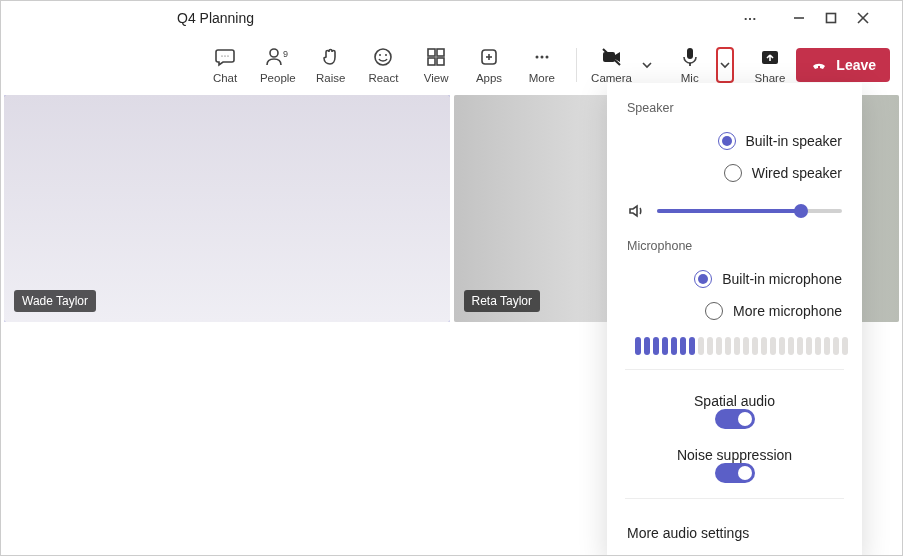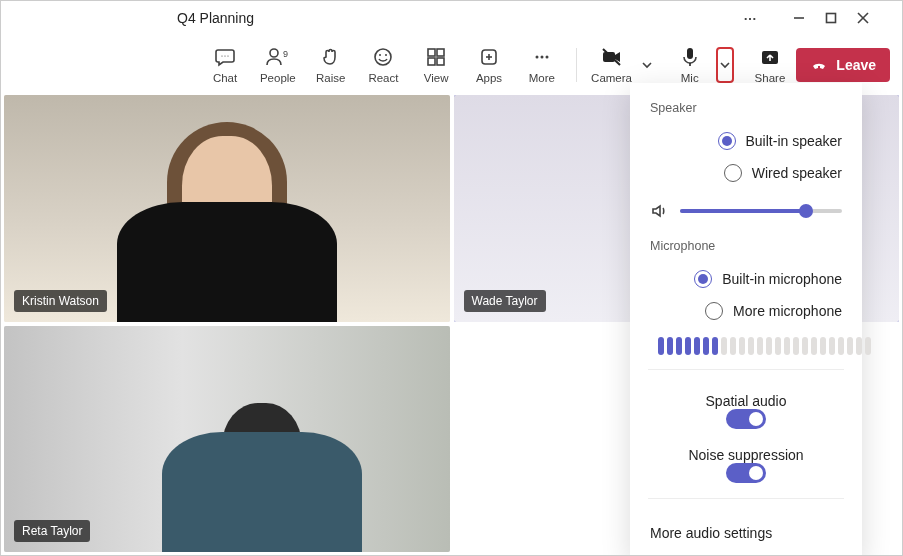--- a/index.html
+++ b/index.html
@@ -35,21 +35,21 @@
   .kristin-hair { width:120px; height:120px; background:#6d5139; border-radius:50% 50% 30% 30%; left:50%; top:12%; transform:translateX(-50%);}
   .kristin-body { width:220px; height:140px; background:#111; left:50%; bottom:-20px; transform:translateX(-50%); border-radius:30% 30% 0 0;}
   .avatar { width:130px; height:130px; border-radius:50%; overflow:hidden; position:absolute; left:50%; top:50%; transform:translate(-50%,-50%); background:#efe7dc; box-shadow:0 0 0 1px rgba(0,0,0,0.04);}
   .ralph-head{width:80px;height:90px;background:#e5b88c;border-radius:45%;position:absolute;left:26px;top:18px;}
   .ralph-hair{width:86px;height:46px;background:#1a1a1a;border-radius:50% 50% 0 0;position:absolute;left:23px;top:8px;}
   .ralph-body{width:140px;height:70px;background:#6b7a4a;position:absolute;left:-5px;bottom:-20px;border-radius:40% 40% 0 0;}
   .reta-body{width:200px;height:140px;background:#3a5a6a;left:58%;bottom:-20px;transform:translateX(-50%);border-radius:30% 30% 0 0;}
   .reta-head{width:80px;height:95px;background:#2b2b2b;left:58%;top:34%;transform:translateX(-50%);border-radius:45%;}
 
   
-  .panel { position:absolute; top:82px; right:40px; width:232px; background:#fff; box-shadow: 0 8px 28px rgba(0,0,0,0.15); padding: 18px 20px 16px; font-size:14px; z-index:10;}
+  .panel { position:absolute; top:82px; right:40px; width:255px; background:#fff; box-shadow: 0 8px 28px rgba(0,0,0,0.15); padding: 18px 20px 16px; font-size:14px; z-index:10;}
   .section-label { color:#616161; font-size:12.5px; margin-bottom:10px;}
   .radio-row { display:flex; align-items:center; gap:10px; padding:7px 0; cursor:pointer;justify-content:flex-end;}
   .radio { width:18px; height:18px; border-radius:50%; border:1.5px solid #616161; display:inline-flex; align-items:center; justify-content:center; flex-shrink:0;}
   .radio.on { border-color:#5b5fc7;}
   .radio.on::after { content:""; width:10px; height:10px; border-radius:50%; background:#5b5fc7;}
   .vol-row { display:flex; align-items:center; gap:10px; margin:12px 0 18px; }
   .slider { flex:1; height:4px; background:#d1d1d1; position:relative; border-radius:2px;}
   .slider-fill { position:absolute; left:0; top:0; bottom:0; width:78%; background:#5b5fc7; border-radius:2px;}
   .slider-thumb { position:absolute; left:78%; top:50%; width:14px; height:14px; background:#5b5fc7; border-radius:50%; transform:translate(-50%,-50%);}
   .level-row { display:flex; align-items:center; gap:8px; margin:10px 0 14px;}
@@ -199,27 +199,20 @@
 
   <button class="leave-btn">
     <svg width="18" height="18">
         <path d="M3 10c3-3 9-3 12 0l-2 3-3-1v-2c-1 0-2 0-2 0v2l-3 1Z" fill="#fff"></path>
       </svg>
     <span>Leave</span>
   </button>
 </div>
 
 <div class="grid">
-  <div class="tile">
-    <div class="tile-bg room1"></div>
-    <div class="figure kristin-hair"></div>
-    <div class="figure kristin-head"></div>
-    <div class="figure kristin-body"></div>
-    <div class="badge">Kristin Watson</div>
-  </div>
 
   <div class="tile speaker">
     <div class="tile-bg room2"></div>
     <div class="badge">Wade Taylor</div>
   </div>
 
 
   <div class="tile">
     <div class="tile-bg room3"></div>
     <div class="figure reta-head"></div>

